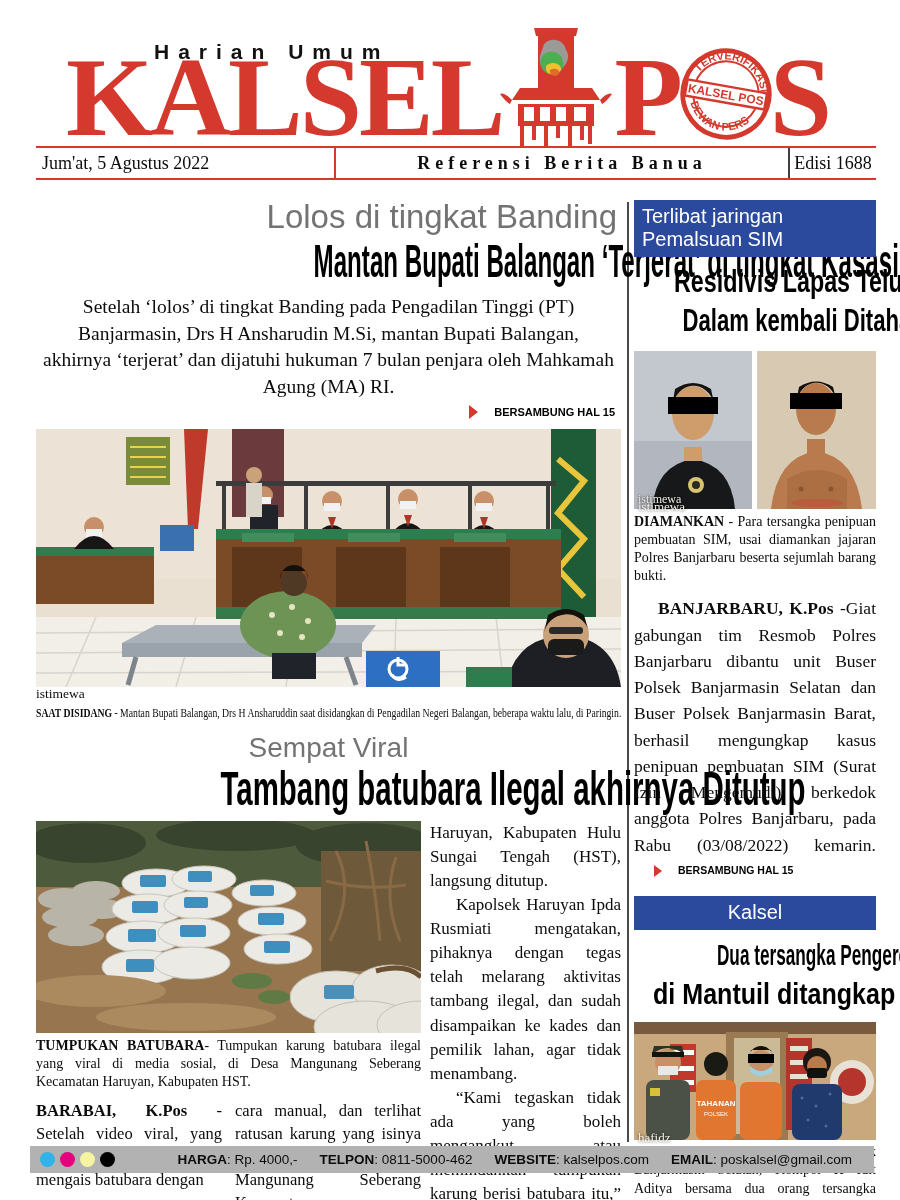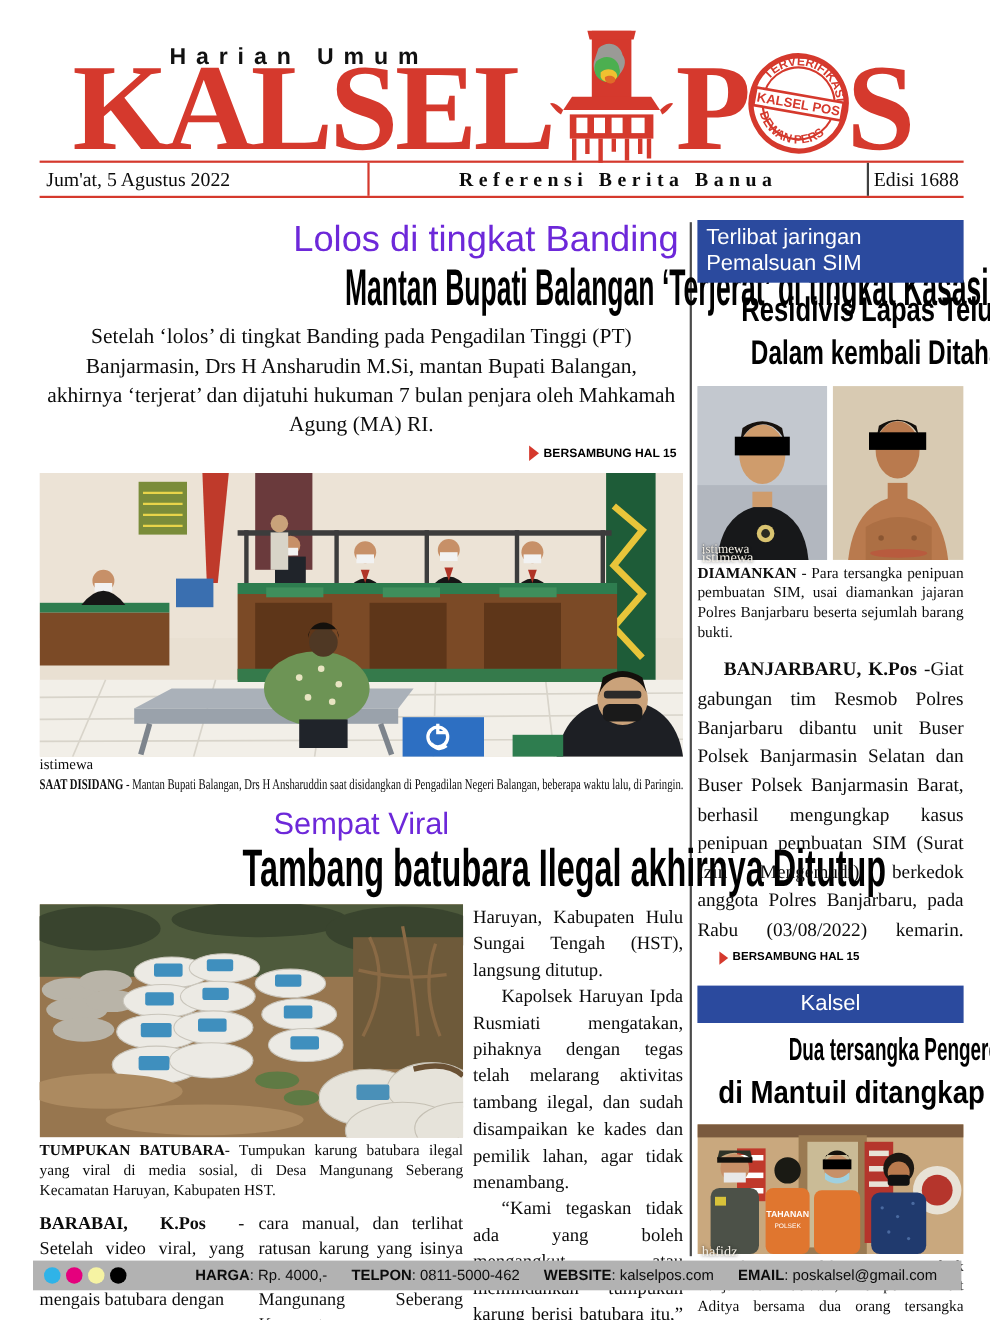--- a/index.html
+++ b/index.html
@@ -22,29 +22,29 @@
   .d-right{width:86px;justify-content:center;}
   
   #main-col{position:absolute;left:36px;top:200px;width:585px;}
   #right-col{position:absolute;left:634px;top:200px;width:242px;}
   #col-divider{position:absolute;left:627px;top:202px;width:2px;height:940px;background:#4a4a4a;}
   
   .fit{display:inline-block;white-space:nowrap;}
   .fit-center{transform-origin:center center;}
   .fit-left{transform-origin:left center;}
   .fit-right{transform-origin:right center;}
-  .kicker{font-family:"Liberation Sans",sans-serif;font-size:33px;line-height:1.05;color:#6d28d9;}
+  .kicker{font-family:"Liberation Sans",sans-serif;font-size:33px;line-height:1.05;color:#737373;}
   .headline{font-family:"Liberation Sans",sans-serif;font-weight:bold;color:#000;}
   .h-main{font-size:47px;line-height:1.0;}
   .h-sub{font-size:31px;line-height:1.25;}
   .h-sub2{font-size:29px;line-height:1.35;}
   .center{text-align:center;}
   .right{text-align:right;}
   .lead{font-size:19.5px;line-height:1.38;text-align:center;margin:10px 6px 4px 6px;}
-  .cont{display:inline-flex;align-items:center;gap:4px;font-family:"Liberation Sans",sans-serif;
+  .cont{display:inline-flex;align-items:center;gap:16px;font-family:"Liberation Sans",sans-serif;
         font-weight:bold;font-size:11px;color:#000;white-space:nowrap;padding-left:20px;}
   .tri{width:0;height:0;border-left:9px solid #d5392d;border-top:7px solid transparent;
        border-bottom:7px solid transparent;display:inline-block;}
   .credit{font-size:13.5px;line-height:1.1;}
   .credit-overlay{position:absolute;left:4px;bottom:2px;color:#f3efe6;font-size:13px;
                   text-shadow:0 0 3px rgba(0,0,0,.7);}
   .caption{font-size:14px;line-height:1.3;text-align:justify;}
   .caption b{font-size:14px;}
   .cap-line{font-size:13.5px;}
   .bodytext{font-size:17.5px;line-height:1.5;text-align:justify;}

